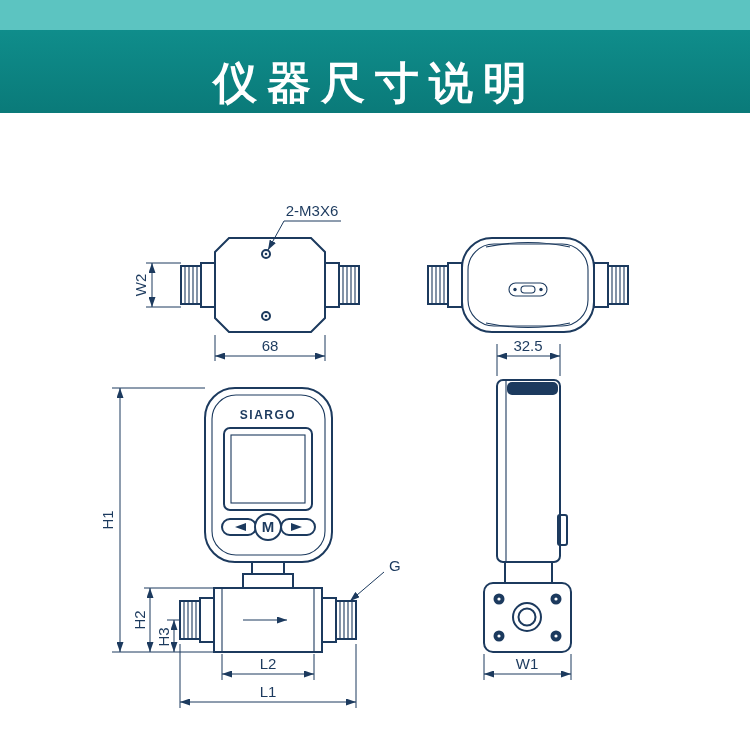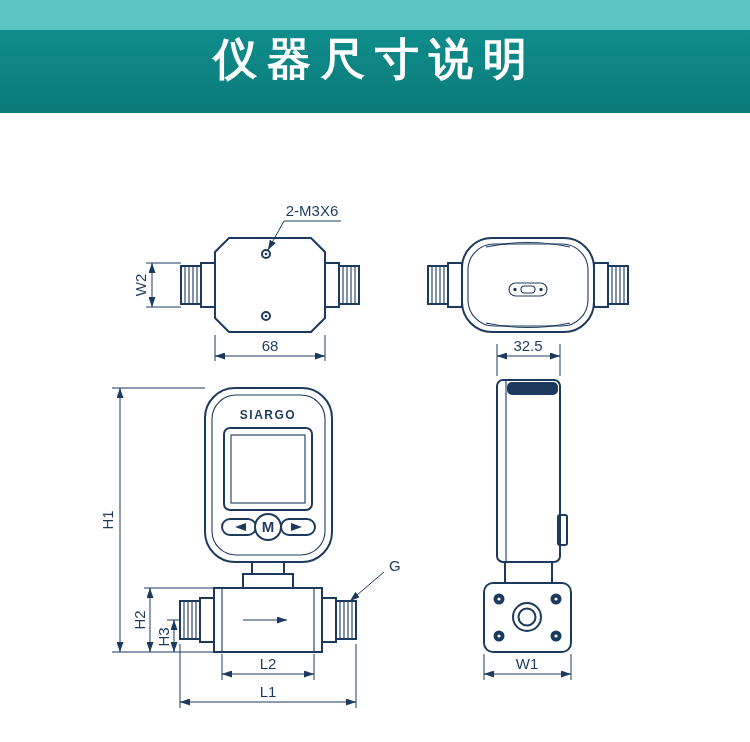--- a/index.html
+++ b/index.html
@@ -4,21 +4,21 @@
 <style>
   html,body{margin:0;padding:0;}
   body{
     width:750px;height:742px;background:#ffffff;
     font-family:"Liberation Sans",sans-serif;
     overflow:hidden;
   }
   .top-strip{height:30px;background:#5cc4c1;}
   .banner{
     height:83px;background:linear-gradient(180deg,#0f8d8b,#0a7a79);
-    display:flex;align-items:flex-start;justify-content:center;
+    display:flex;align-items:flex-end;justify-content:center;
   }
   .banner-title{
     color:#ffffff;font-size:44px;font-weight:bold;letter-spacing:10px;
   }
   svg{display:block;}
   .ol{stroke:#1c3a5e;stroke-width:2;fill:#ffffff;}
   .ol-nf{stroke:#1c3a5e;stroke-width:2;fill:none;}
   .thin{stroke:#1c3a5e;stroke-width:1.1;fill:none;}
   .dim{stroke:#1c3a5e;stroke-width:1;fill:none;}
   .fillc{fill:#1c3a5e;stroke:none;}

